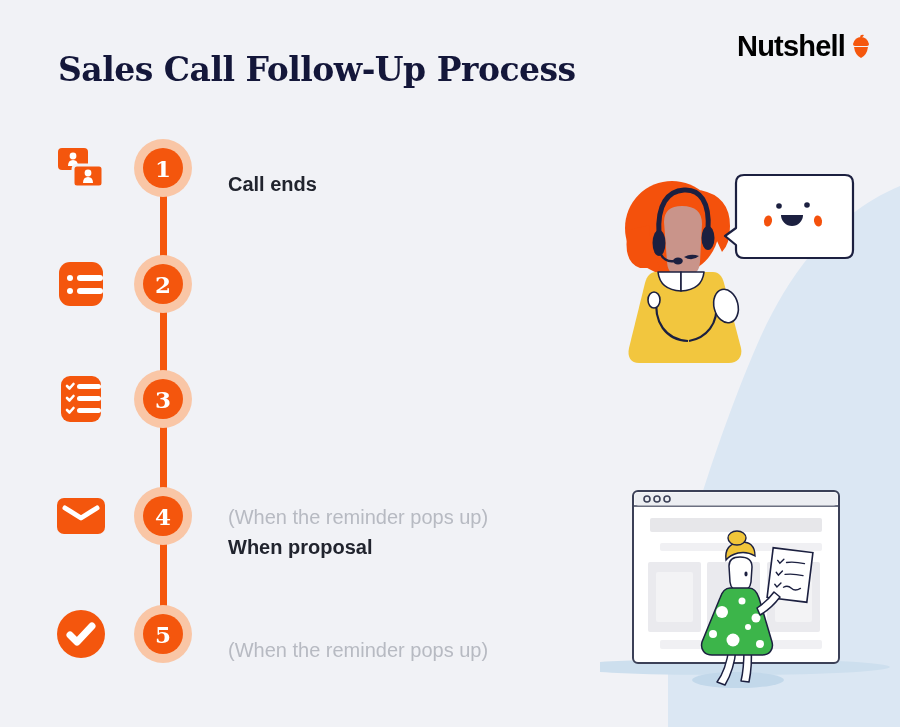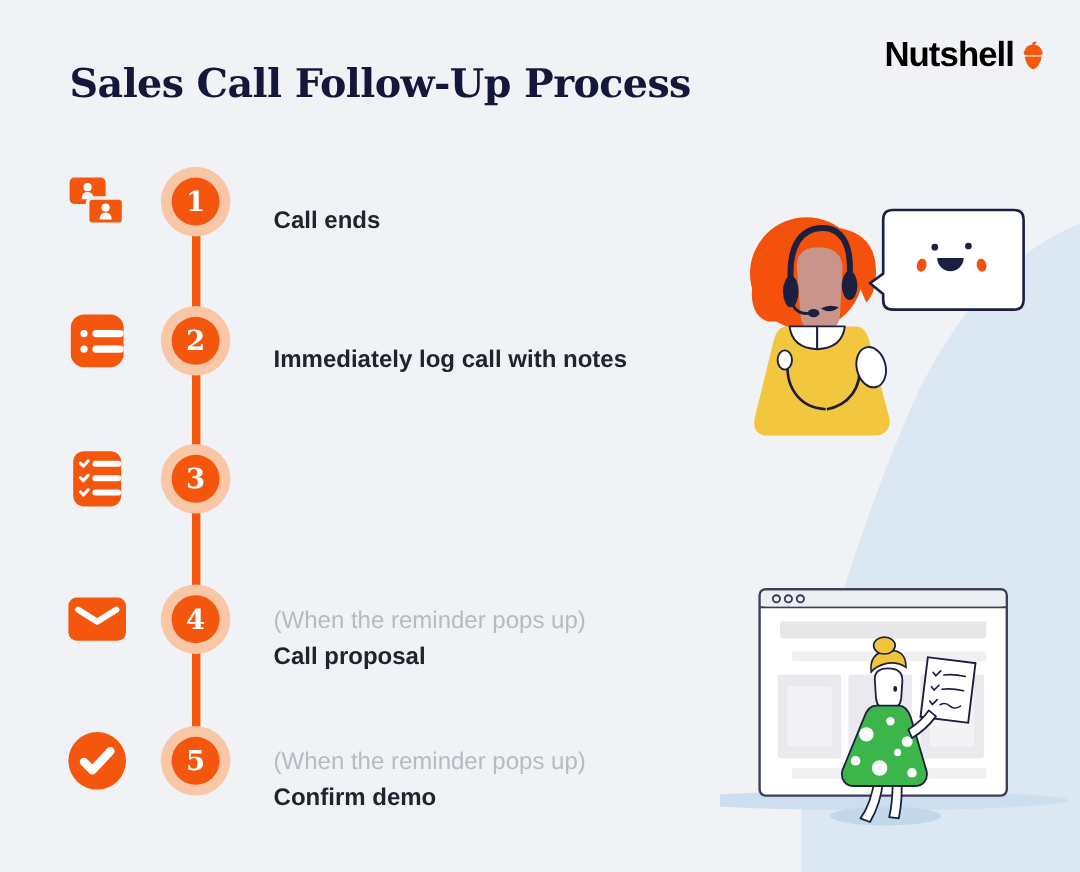--- a/index.html
+++ b/index.html
@@ -90,24 +90,20 @@
         <rect x="3" y="4" width="44" height="44" rx="11" fill="#f4560d"></rect>
         <circle cx="14" cy="20" r="3" fill="#fff"></circle>
         <rect x="21" y="17" width="26" height="6" rx="3" fill="#fff"></rect>
         <circle cx="14" cy="33" r="3" fill="#fff"></circle>
         <rect x="21" y="30" width="26" height="6" rx="3" fill="#fff"></rect>
       </svg>
     </div>
     <div class="badge">
       <div class="badge-inner">2</div>
     </div>
-    <div class="step-text">
-
-      <span class="step-title">Immediately log call with notes</span>
-    </div>
   </div>
 
   <div class="step s3">
     <div class="icon-box">
       <svg width="50" height="52" viewBox="0 0 50 52">
         <rect x="5" y="3" width="40" height="46" rx="9" fill="#f4560d"></rect>
         <path d="M11,13 l2.5,2.5 l4,-4.5" stroke="#fff" stroke-width="2.6" fill="none" stroke-linecap="round" stroke-linejoin="round"></path>
         <rect x="21" y="11" width="24" height="5" rx="2.5" fill="#fff"></rect>
         <path d="M11,25 l2.5,2.5 l4,-4.5" stroke="#fff" stroke-width="2.6" fill="none" stroke-linecap="round" stroke-linejoin="round"></path>
         <rect x="21" y="23" width="24" height="5" rx="2.5" fill="#fff"></rect>
@@ -125,37 +121,36 @@
       <svg width="50" height="52" viewBox="0 0 50 52">
         <rect x="1" y="8" width="48" height="36" rx="7" fill="#f4560d"></rect>
         <path d="M9,18 L25,28 L41,18" stroke="#fff" stroke-width="5" fill="none" stroke-linecap="round" stroke-linejoin="round"></path>
       </svg>
     </div>
     <div class="badge">
       <div class="badge-inner">4</div>
     </div>
     <div class="step-text">
       <span class="step-note">(When the reminder pops up)</span>
-      <span class="step-title">Call proposal</span>
+      <span class="step-title">When proposal</span>
     </div>
   </div>
 
   <div class="step s5">
     <div class="icon-box">
       <svg width="50" height="52" viewBox="0 0 50 52">
         <circle cx="25" cy="26" r="24" fill="#f4560d"></circle>
         <path d="M14,27 l7,7 l15,-16" stroke="#fff" stroke-width="7" fill="none" stroke-linecap="round" stroke-linejoin="round"></path>
       </svg>
     </div>
     <div class="badge">
       <div class="badge-inner">5</div>
     </div>
     <div class="step-text">
       <span class="step-note">(When the reminder pops up)</span>
-      <span class="step-title">Confirm demo</span>
     </div>
   </div>
 
   <svg class="illus" style="left:600px;top:150px;" width="300" height="230" viewBox="600 150 300 230">
 
     <circle cx="672" cy="228" r="47" fill="#f4510c"></circle>
     <path d="M628,230 Q622,262 640,268 L660,268 Q648,245 650,225 Z" fill="#f4510c"></path>
     <path d="M700,190 Q730,196 730,226 Q730,244 722,252 L712,230 Q714,208 700,190 Z" fill="#f4510c"></path>
 
     <path d="M664,222 Q664,206 682,206 Q702,206 702,224 L700,262 Q699,277 683,277 Q668,277 667,262 Z" fill="#c9948a"></path>

